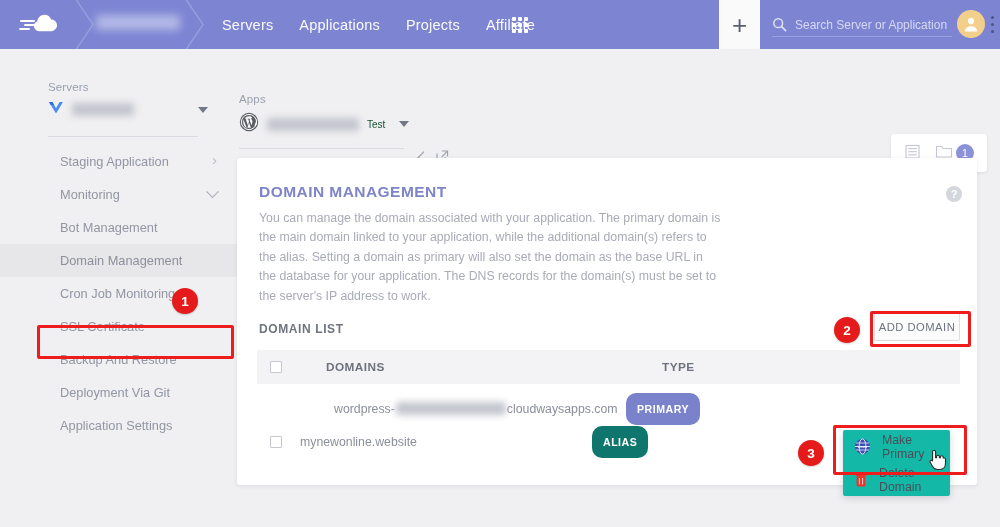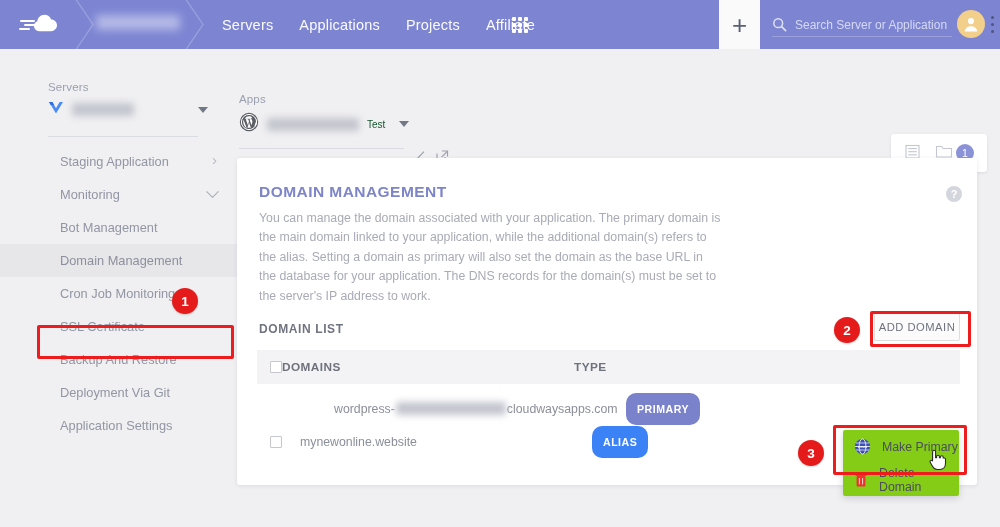--- a/index.html
+++ b/index.html
@@ -150,42 +150,42 @@
     color: #6f737e; font-size: 11.2px; letter-spacing: .5px;
     display: flex; align-items: center; justify-content: center; cursor: pointer;
   }
 
   .tbl-head {
     position: absolute; left: 20px; top: 192px; width: 703px; height: 34px;
     background: #f3f3f5; display: flex; align-items: center;
   }
   .tbl-head .chk { margin-left: 13px; }
   .th {
-    font-size: 11.8px; color: #6e727d; letter-spacing: .45px; font-weight: bold;
+    font-size: 11.8px; color: #6e727d; letter-spacing: .45px; font-weight: bold; margin-left: 44px;
   }
   .chk {
     width: 12px; height: 12px; border: 1px solid #c6c8d0; background: #fff; border-radius: 1px;
     flex: none; cursor: pointer;
   }
 
   .tbl-row {
     position: absolute; left: 20px; width: 703px; height: 33px; display: flex; align-items: center;
   }
   .cell-domain { font-size: 12.3px; color: #8b8f9a; display: flex; align-items: center; }
   .pill {
     height: 19px; padding: 16px 11px; border-radius: 10px; color: #fff;
     font-size: 10.6px; letter-spacing: .5px; display: inline-flex; align-items: center; font-weight: bold;
   }
   .pill.primary { background: #7a82cc; }
-  .pill.alias { background: #3b82f6; color: #ffffff; }
+  .pill.alias { background: #0f766e; color: #ffffff; }
 
   
   .dropmenu {
-    position: absolute; left: 843px; top: 430px; width: 116px;
-    background: #84cc16; border-radius: 2px; box-shadow: 0 2px 7px rgba(70,70,100,.22);
+    position: absolute; left: 843px; top: 430px; width: 107px;
+    background: #14b8a6; border-radius: 2px; box-shadow: 0 2px 7px rgba(70,70,100,.22);
   }
   .drop-item {
     height: 33px; display: flex; align-items: center; gap: 11px; padding-left: 11px;
     font-size: 12.3px; color: #4a4e59; cursor: pointer;
   }
   .globe-ico { width: 17px; height: 17px; flex: none; }
   .trash-ico { width: 14px; height: 16px; flex: none; }
 
   .kebab-drop {
     position: absolute; left: 963px; top: 427px; width: 4px; height: 13px;

